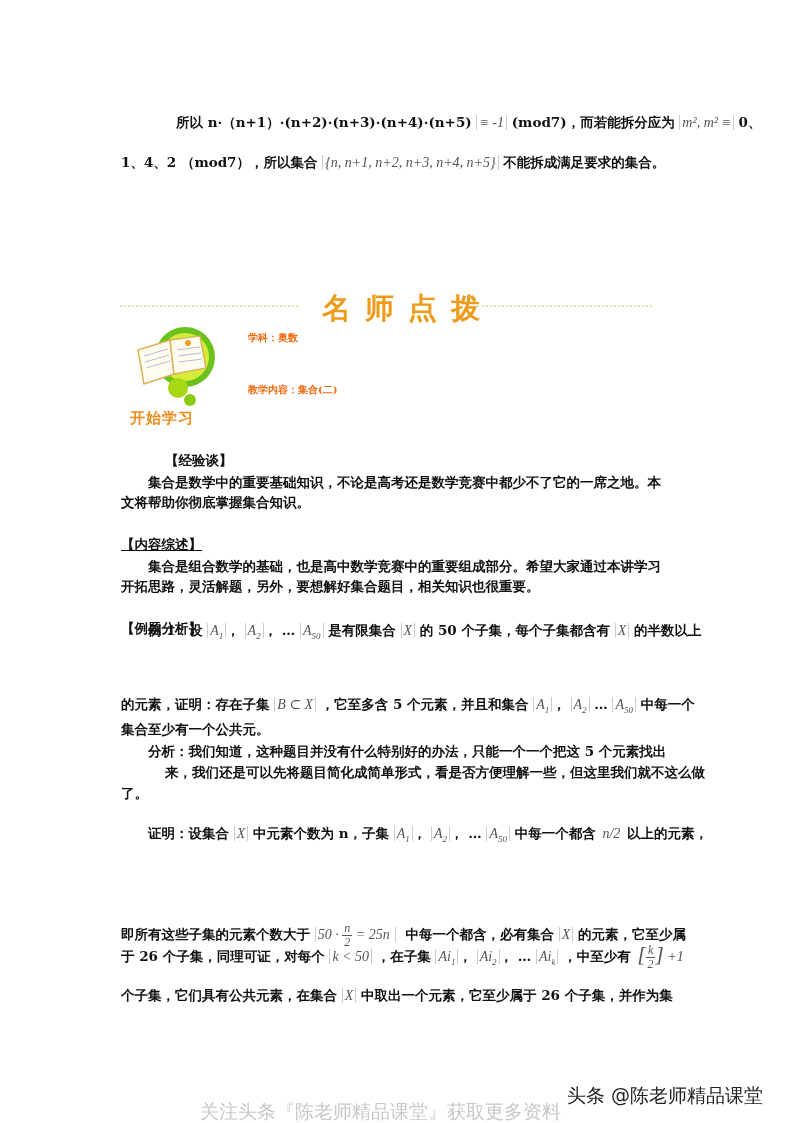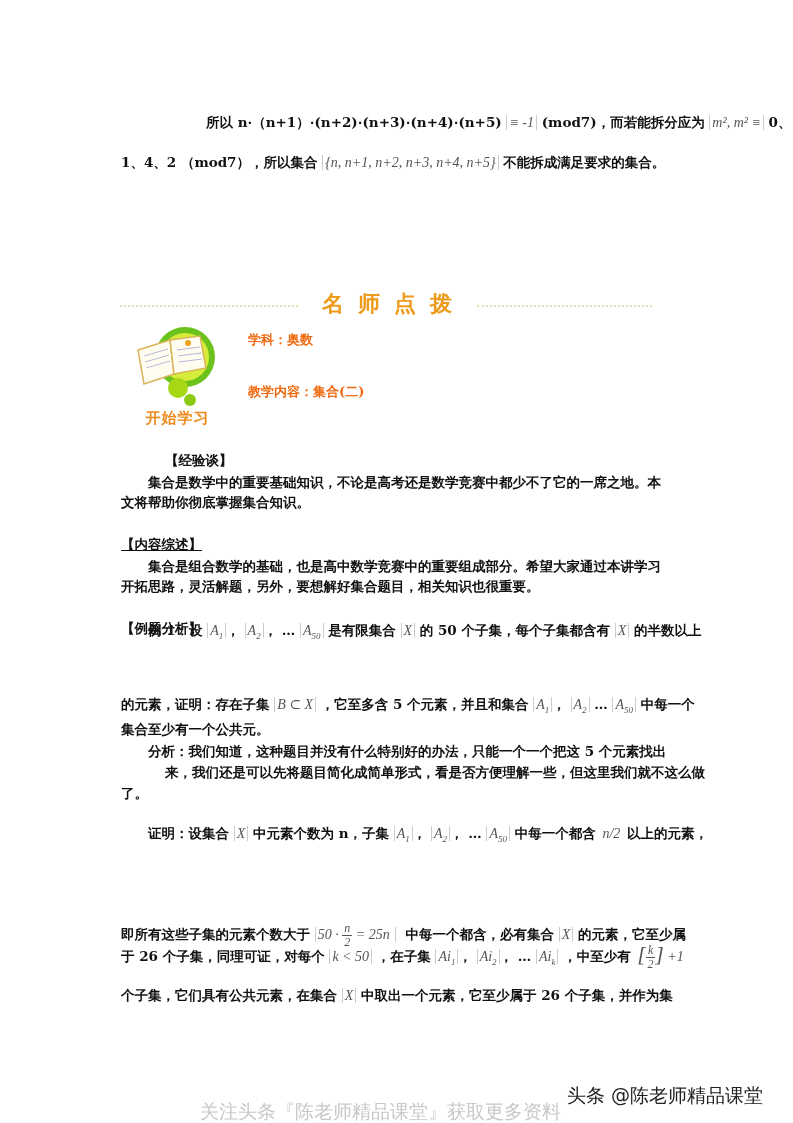--- a/index.html
+++ b/index.html
@@ -5,33 +5,33 @@
   html, body { margin: 0; padding: 0; background: #ffffff; }
   body { width: 793px; height: 1123px; position: relative; overflow: hidden;
          font-family: "DejaVu Serif", "Liberation Serif", serif; color: #111; }
   .abs { position: absolute; }
   .p { font-size: 13.5px; font-weight: bold; white-space: nowrap; line-height: 20px; }
   .math { font-family: "Liberation Serif", "DejaVu Serif", serif; font-style: italic; font-weight: normal;
           color: #555; font-size: 14px; padding: 0 2px; }
   .math.bar { border-left: 1px solid #ccc; border-right: 1px solid #ccc; }
   .sub { font-size: 9px; vertical-align: sub; }
   .divider { height: 0; border-top: 2px dotted #d8e6b6; }
-  .banner-title { color: #ee9b1b; font-size: 22px; font-weight: bold; letter-spacing: 14px;
+  .banner-title { color: #ee9b1b; font-size: 29px; font-weight: bold; letter-spacing: 14px;
                   font-family: "DejaVu Serif", serif; }
-  .orange { color: #ef6a10; font-size: 13px; font-weight: bold; }
+  .orange { color: #ef6a10; font-size: 10px; font-weight: bold; }
   .heading { font-size: 13.5px; font-weight: bold; }
   .footer { color: #c8c8c8; font-size: 19px; font-family: "DejaVu Sans", sans-serif; }
   .wm { color: #222; font-size: 19px; font-family: "DejaVu Sans", sans-serif; text-align: center; }
   .frac { display: inline-block; text-align: center; vertical-align: middle; font-size: 12px; line-height: 13px; }
   .frac .n { display: block; border-bottom: 1px solid #555; padding: 0 2px; }
 </style>
 </head>
 <body>
 
-<div class="abs p" style="left:176px; top:112px;margin-left:30px;">
+<div class="abs p" style="left:176px; top:112px;">
   <span>所以 n·（n+1）·(n+2)·(n+3)·(n+4)·(n+5)</span>
   <span class="math bar">≡ -1</span>
   <span>(mod7)，而若能拆分应为</span>
   <span class="math bar">m², m² ≡</span>
   <span>0、</span>
 </div>
 <div class="abs p" style="left:121px; top:152px;">
   <span>1、4、2 （mod7），所以集合</span>
   <span class="math bar">{n, n+1, n+2, n+3, n+4, n+5}</span>
   <span>不能拆成满足要求的集合。</span>
@@ -50,21 +50,21 @@
     <path d="M8 28 L40 18 L44 52 L14 62 Z" fill="#fffdf0" stroke="#d9b458" stroke-width="1.5"></path>
     <path d="M44 52 L40 18 L70 14 L76 46 Z" fill="#fffdf0" stroke="#d9b458" stroke-width="1.5"></path>
     <line x1="14" y1="34" x2="38" y2="27" stroke="#b8b8d8"></line>
     <line x1="15" y1="40" x2="39" y2="33" stroke="#b8b8d8"></line>
     <line x1="16" y1="46" x2="40" y2="39" stroke="#b8b8d8"></line>
     <line x1="47" y1="28" x2="70" y2="25" stroke="#b8b8d8"></line>
     <line x1="48" y1="34" x2="71" y2="31" stroke="#b8b8d8"></line>
     <line x1="49" y1="40" x2="72" y2="37" stroke="#b8b8d8"></line>
     <circle cx="58" cy="21" r="3" fill="#f0a020"></circle>
   </svg>
-  <div style="color:#ee8a1a; font-size:15px; font-weight:bold; text-align:center; margin-top:-2px; letter-spacing:1px;">开始学习</div>
+  <div style="color:#ee8a1a; font-size:15px; font-weight:bold; text-align:left; margin-top:-2px; letter-spacing:1px;">开始学习</div>
 </div>
 
 <div class="abs orange" style="left:248px; top:331px;">学科：奥数</div>
 <div class="abs orange" style="left:248px; top:383px;">教学内容：集合(二)</div>
 
 <div class="abs heading" style="left:121px; top:452px;margin-left:44px;">【经验谈】</div>
 <div class="abs p" style="left:148px; top:472px;">集合是数学中的重要基础知识，不论是高考还是数学竞赛中都少不了它的一席之地。本</div>
 <div class="abs p" style="left:121px; top:492px;">文将帮助你彻底掌握集合知识。</div>
 
 <div class="abs heading" style="left:121px; top:536px;text-decoration:underline;">【内容综述】</div>

